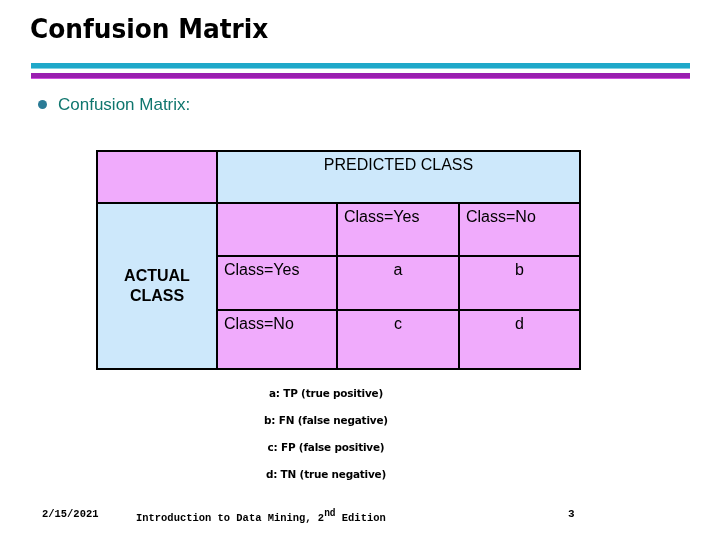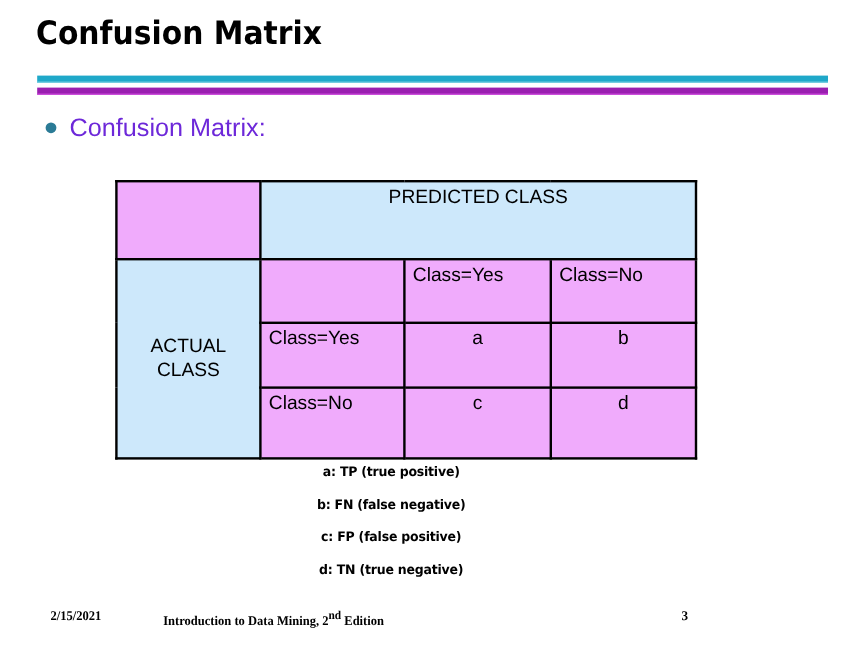--- a/index.html
+++ b/index.html
@@ -69,23 +69,23 @@
   }
   .bullet-dot {
     width: 9px;
     height: 9px;
     border-radius: 50%;
     background: #2b7b96;
     margin-right: 11px;
     flex: 0 0 auto;
   }
   .bullet-text {
-    font-size: 21px;
+    font-size: 17px;
     font-family: "Liberation Sans", sans-serif;
-    color: #6d28d9;
+    color: #0f766e;
     white-space: nowrap;
     line-height: 1;
   }
 
   
   .matrix {
     position: absolute;
     left: 96px;
     top: 150px;
     width: 483px;
@@ -111,30 +111,31 @@
   .matrix td.shaded {
     background: #cde8fb;
   }
   .matrix td.center {
     text-align: center;
   }
   .matrix td.middle-center {
     text-align: center;
     vertical-align: middle;
     line-height: 1.28;
+    font-weight: bold;
   }
   .matrix td.hdr {
     text-align: center;
     vertical-align: top;
   }
   .col-1 { width: 120px; }
   .col-2 { width: 120px; }
   .col-3 { width: 122px; }
   .col-4 { width: 121px; }
-  .row-1 { height: 65px; }
+  .row-1 { height: 52px; }
   .row-2 { height: 53px; }
   .row-3 { height: 54px; }
   .row-4 { height: 59px; }
 
   
   .notes {
     position: absolute;
     left: 0;
     top: 387px;
     width: 652px;
@@ -152,21 +153,21 @@
 
   
   .footer {
     position: absolute;
     left: 0;
     top: 508px;
     width: 720px;
     height: 20px;
     font-size: 11px;
     font-weight: bold;
-    font-family: Liberation Serif, serif;
+    font-family: Liberation Mono, monospace;
     color: #000000;
   }
   .footer-date {
     position: absolute;
     left: 42px;
     top: 0;
     white-space: nowrap;
     transform: scaleX(0.95);
     transform-origin: left center;
   }

